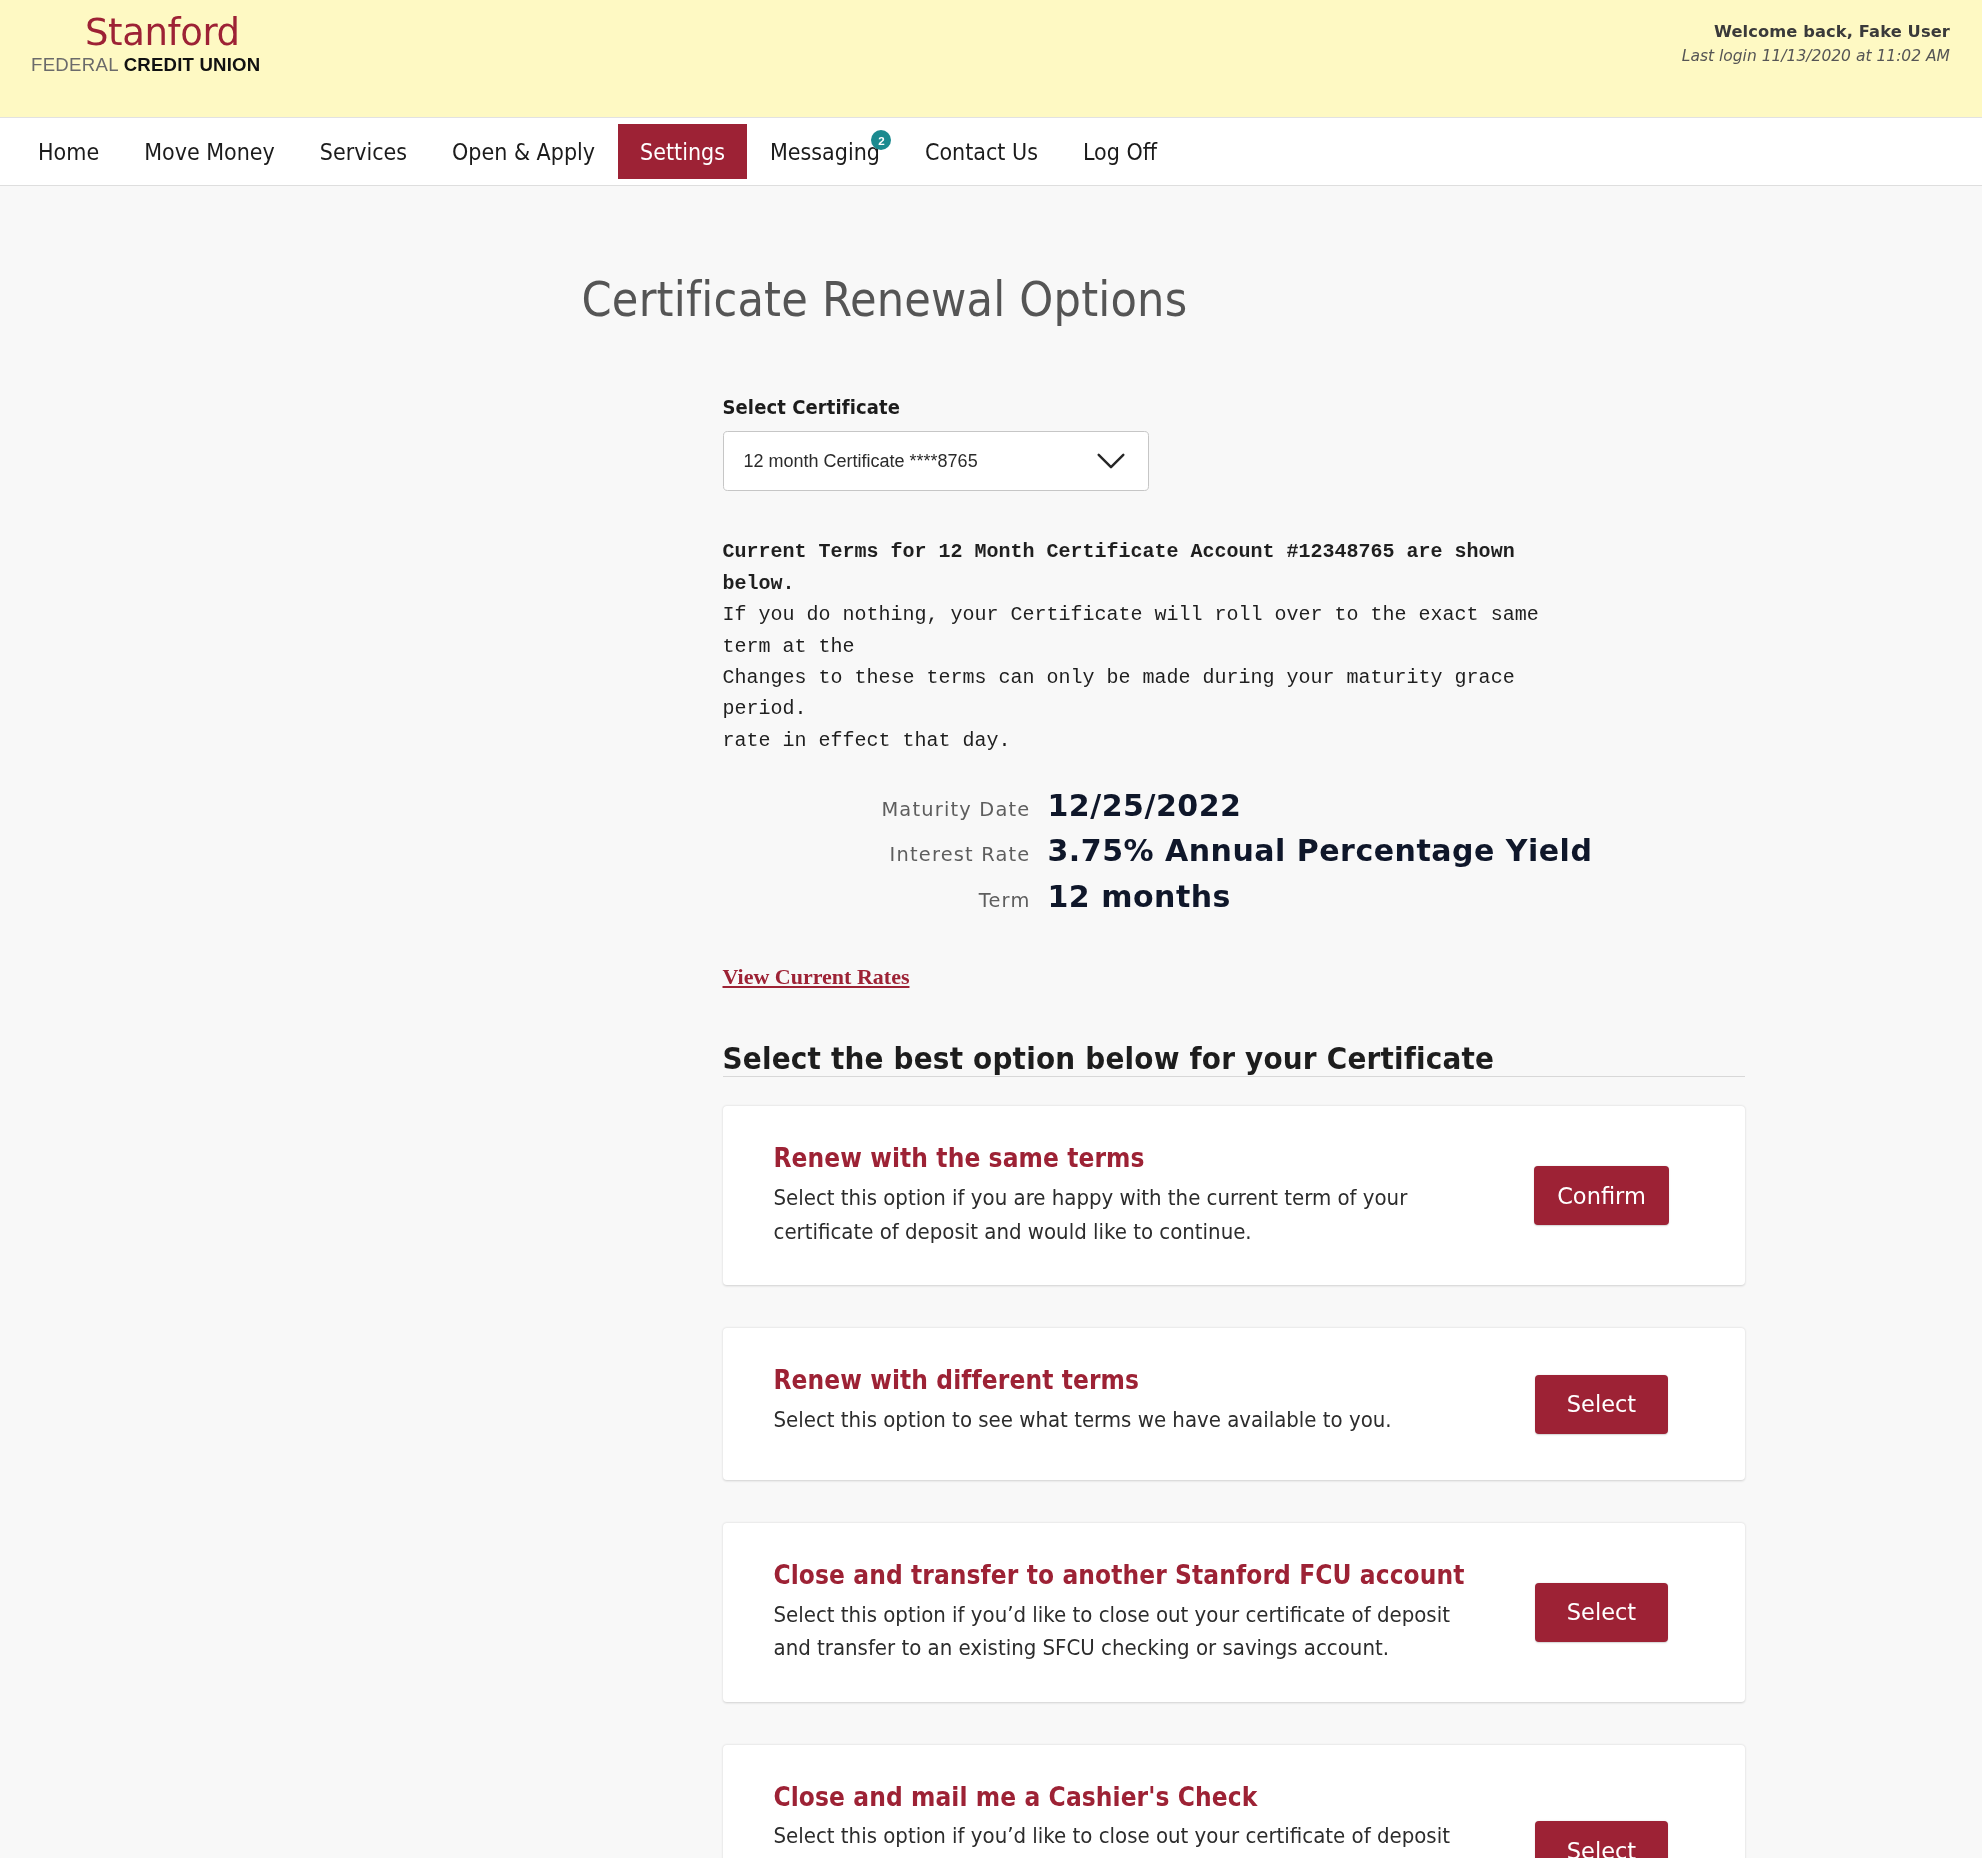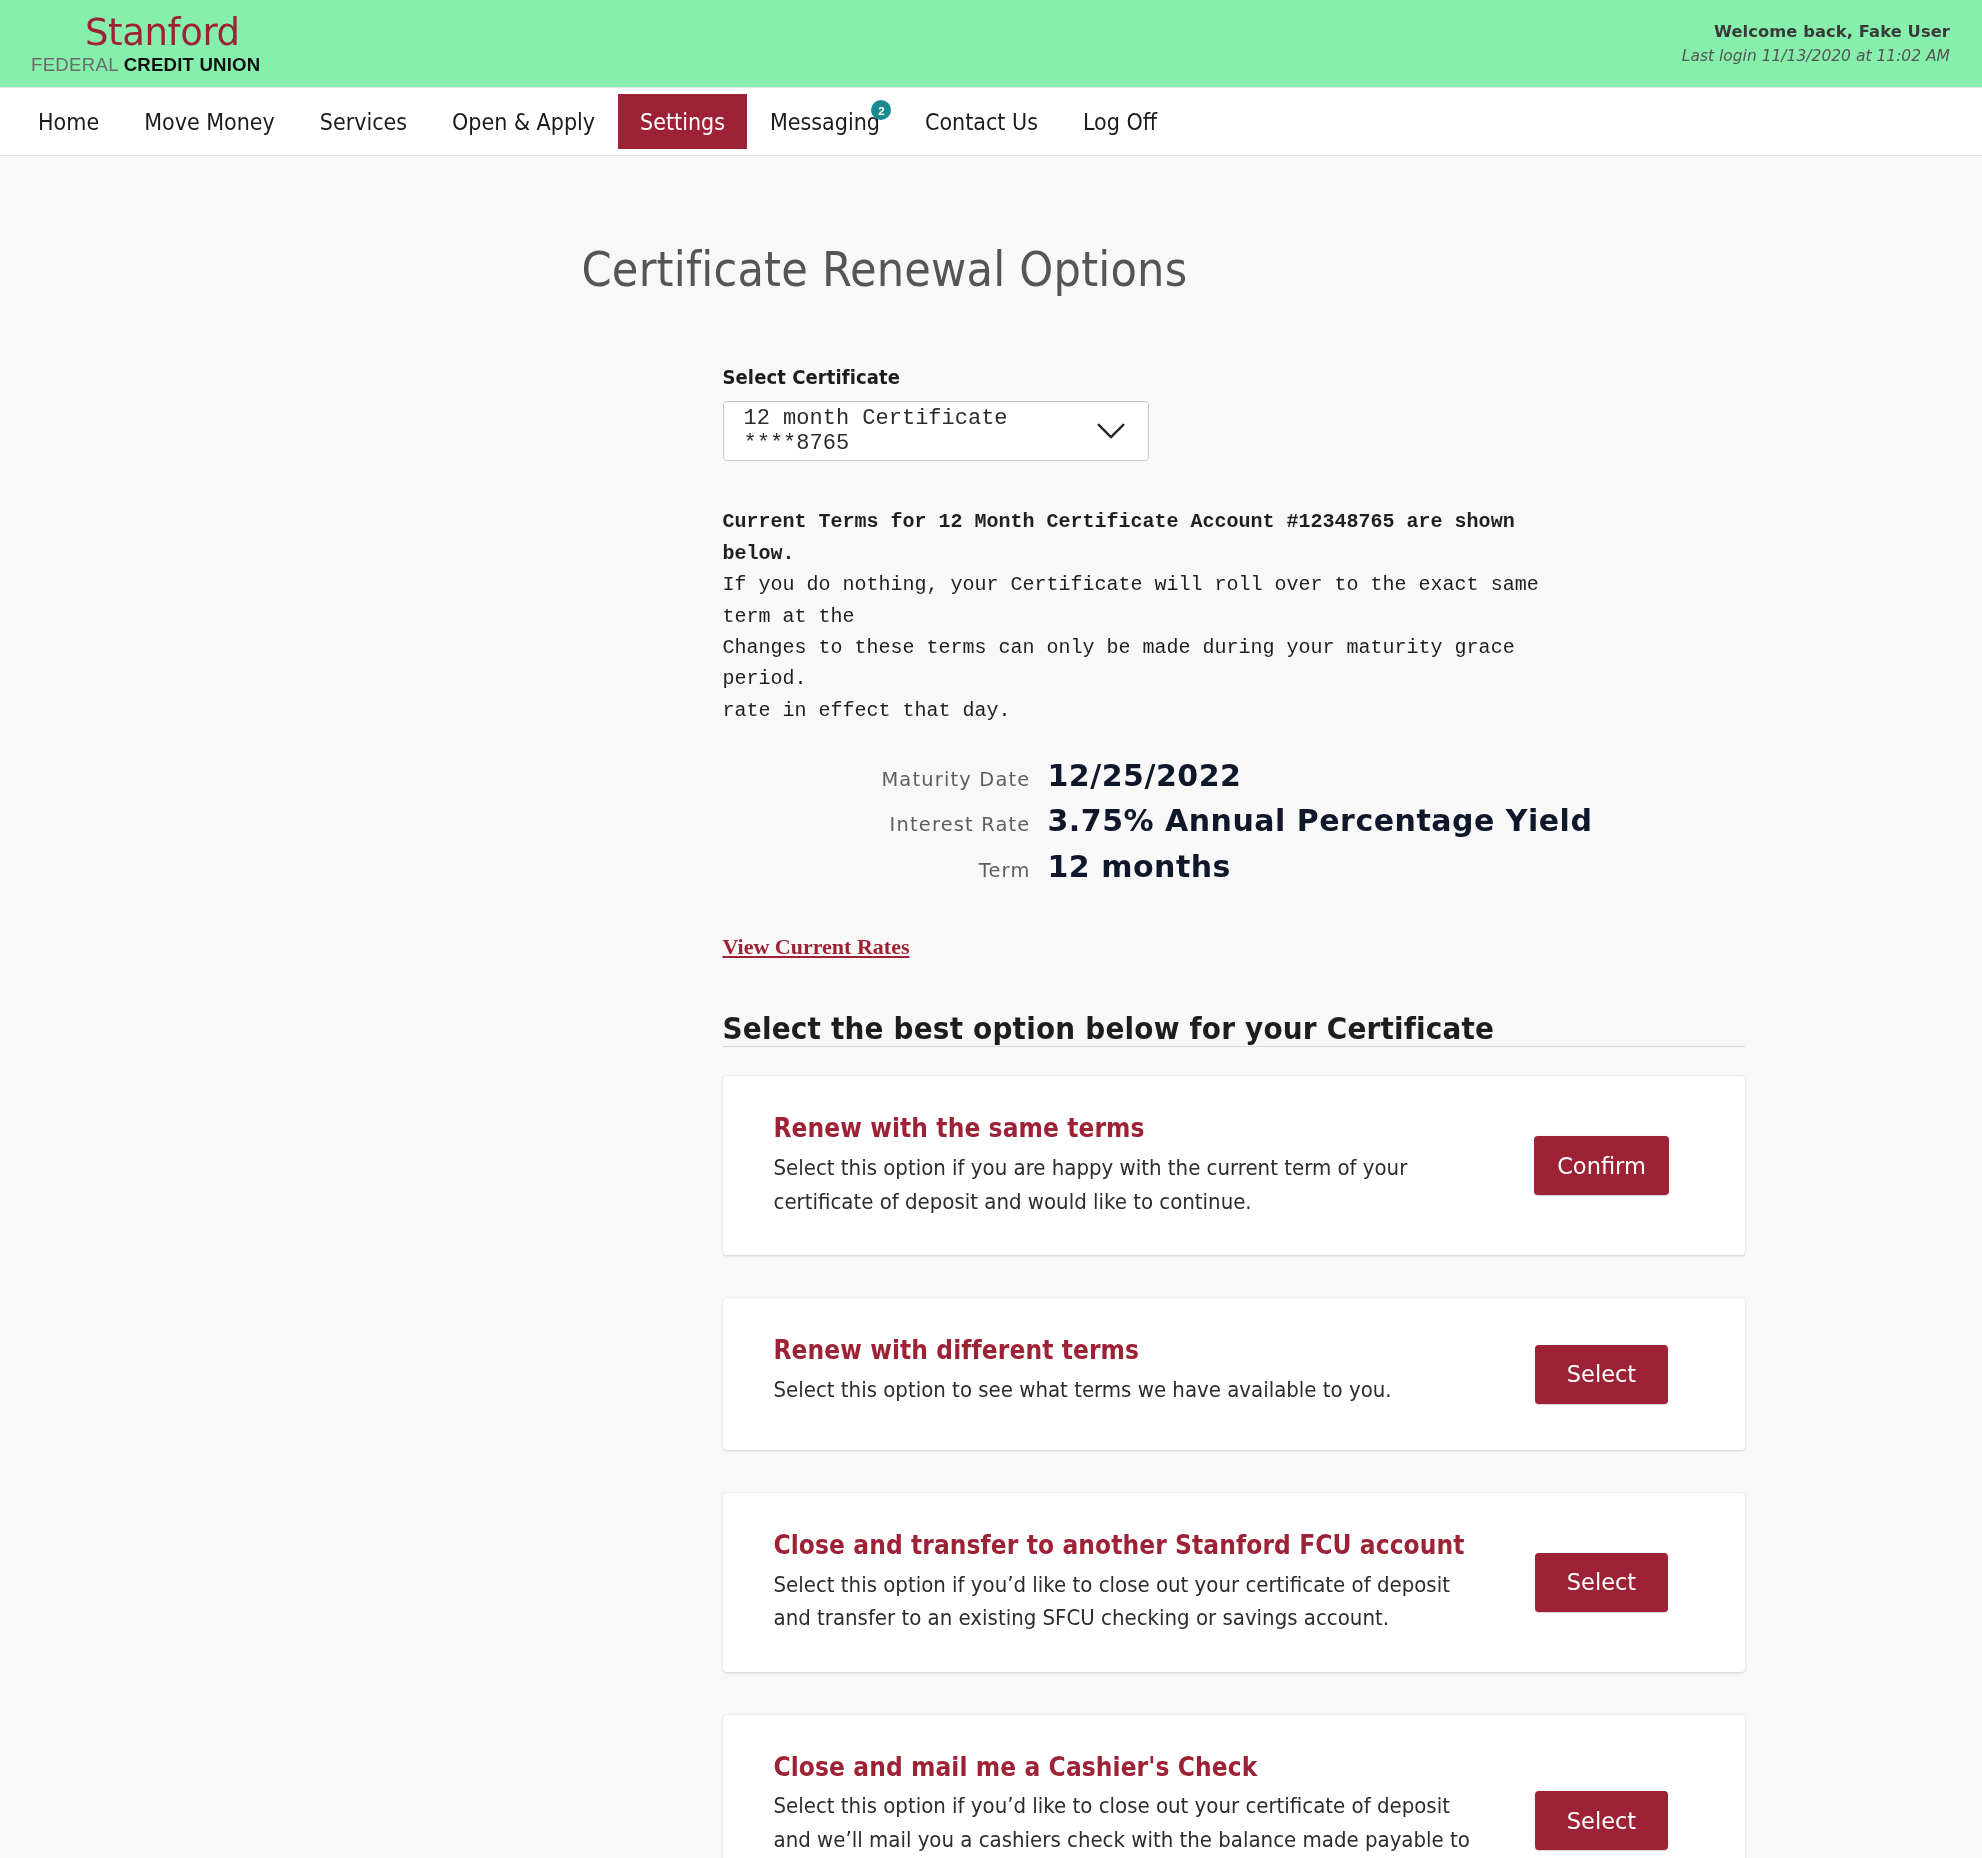--- a/index.html
+++ b/index.html
@@ -9,22 +9,22 @@
     height: 1859px;
     background: #f8f8f8;
     font-family: "Liberation Sans", sans-serif;
     -webkit-font-smoothing: antialiased;
   }
 
   
   .site-header {
     position: relative;
     width: 100%;
-    height: 88px;
-    background: #86efac;
+    height: 118px;
+    background: #fef9c3;
     border-bottom: 0.8px solid #e2e2e2;
   }
 
   .logo-block {
     position: absolute;
     left: 31px;
     top: 14px;
     user-select: none;
   }
   .logo-stanford {
@@ -157,22 +157,22 @@
     height: 60px;
     background: #ffffff;
     border: 0.8px solid #c6c6c6;
     border-radius: 4.6px;
     display: flex;
     align-items: center;
     padding: 0 20px;
     cursor: pointer;
   }
   .select-value {
-    font-family: Liberation Mono, monospace;
-    font-size: 22px;
+    font-family: Liberation Sans, sans-serif;
+    font-size: 18px;
     color: #2b2b2b;
     flex: 1;
   }
   .chevron {
     width: 34px;
     height: 20px;
     flex: none;
   }
   .chevron svg { display: block; }
 

